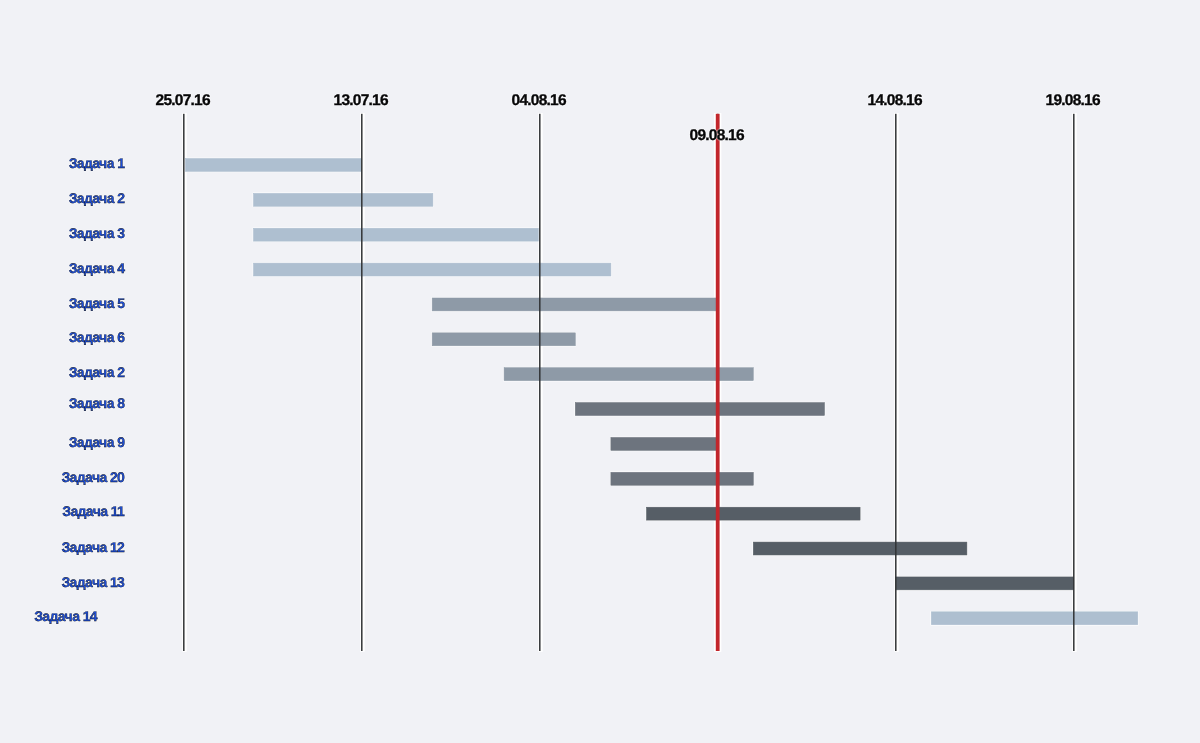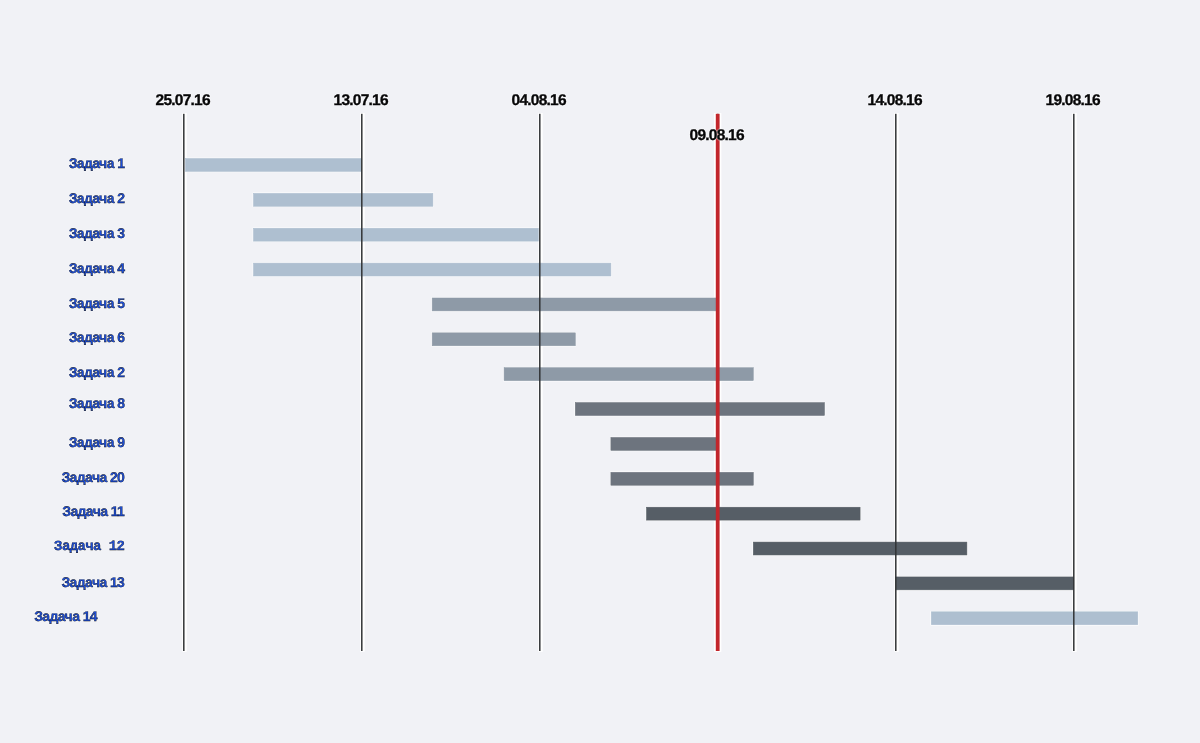--- a/index.html
+++ b/index.html
@@ -92,18 +92,18 @@
       <div class="row-label" style="right: 1075.7px; top: 190.97px;">Задача 2</div>
       <div class="row-label" style="right: 1075.7px; top: 225.84px;">Задача 3</div>
       <div class="row-label" style="right: 1075.7px; top: 260.71px;">Задача 4</div>
       <div class="row-label" style="right: 1075.7px; top: 295.58px; margin-left: 28px;">Задача 5</div>
       <div class="row-label" style="right: 1075.7px; top: 330.45px;">Задача 6</div>
       <div class="row-label" style="right: 1075.7px; top: 365.32px;">Задача 2</div>
       <div class="row-label" style="right: 1075.7px; top: 396px;">Задача 8</div>
       <div class="row-label" style="right: 1075.7px; top: 435.06px;">Задача 9</div>
       <div class="row-label" style="right: 1075.7px; top: 469.93px;">Задача 20</div>
       <div class="row-label" style="right: 1075.7px; top: 504px;">Задача 11</div>
-      <div class="row-label" style="right: 1075.7px; top: 539.67px; font-family: Liberation Mono, monospace;">Задача 12</div>
+      <div class="row-label" style="right: 1075.7px; top: 539.67px;">Задача 12</div>
       <div class="row-label" style="right: 1075.7px; top: 574.54px;">Задача 13</div>
       <div class="row-label" style="right: 1103px; top: 609.41px;">Задача 14</div>
     </div>
 
 </div>
 
 </body></html>

